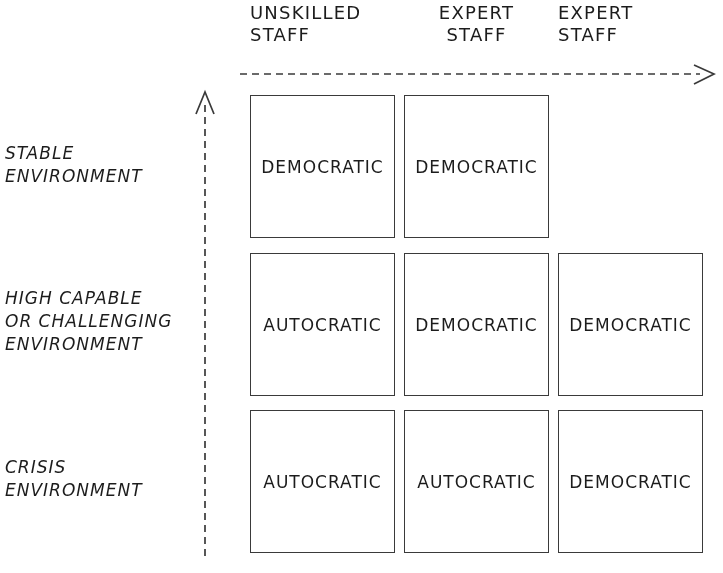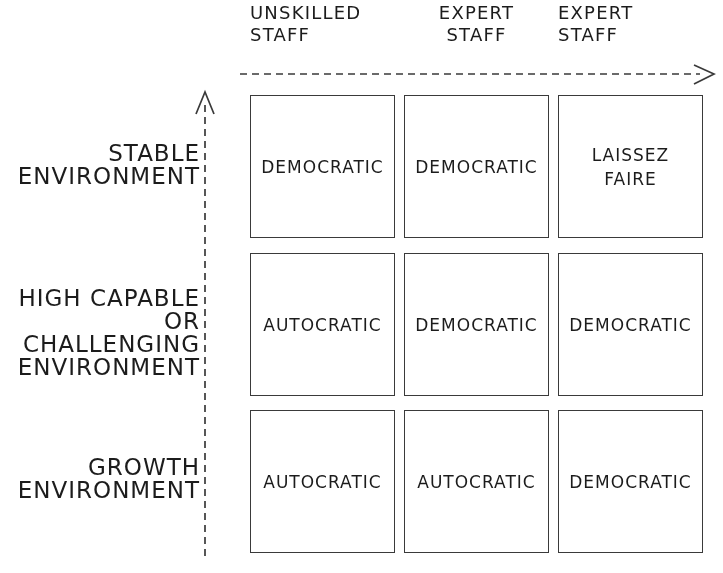--- a/index.html
+++ b/index.html
@@ -37,25 +37,26 @@
   }
   .ch1 { left: 250px; text-align: left; }
   .ch2 { left: 404px; text-align: center; }
   .ch3 { left: 558px; text-align: left; }
 
   
   .row-label {
     position: absolute;
     left: 5px;
     width: 195px;
-    text-align: right;
-    font-size: 23px;
+    text-align: left;
+    font-size: 17px;
     line-height: 23px;
     letter-spacing: 1px;
     white-space: pre-line;
+    font-style: italic;
   }
   .rl1 { top: 142px; }
   .rl2 { top: 287px; }
   .rl3 { top: 456px; }
 
   
   .cell {
     position: absolute;
     width: 145px;
     height: 143px;
@@ -99,27 +100,25 @@
   <div class="col-header ch2 pre">EXPERT
 STAFF</div>
   <div class="col-header ch3 pre">EXPERT
 STAFF</div>
 
   <div class="row-label rl1 pre">STABLE
 ENVIRONMENT</div>
   <div class="row-label rl2 pre">HIGH CAPABLE
 OR CHALLENGING
 ENVIRONMENT</div>
-  <div class="row-label rl3 pre">GROWTH
+  <div class="row-label rl3 pre">CRISIS
 ENVIRONMENT</div>
 
   <div class="cell cr1 cc1">DEMOCRATIC</div>
   <div class="cell cr1 cc2">DEMOCRATIC</div>
-  <div class="cell cr1 cc3">LAISSEZ
-FAIRE</div>
 
   <div class="cell cr2 cc1">AUTOCRATIC</div>
   <div class="cell cr2 cc2">DEMOCRATIC</div>
   <div class="cell cr2 cc3">DEMOCRATIC</div>
 
   <div class="cell cr3 cc1">AUTOCRATIC</div>
   <div class="cell cr3 cc2">AUTOCRATIC</div>
   <div class="cell cr3 cc3">DEMOCRATIC</div>
 
 </div>

